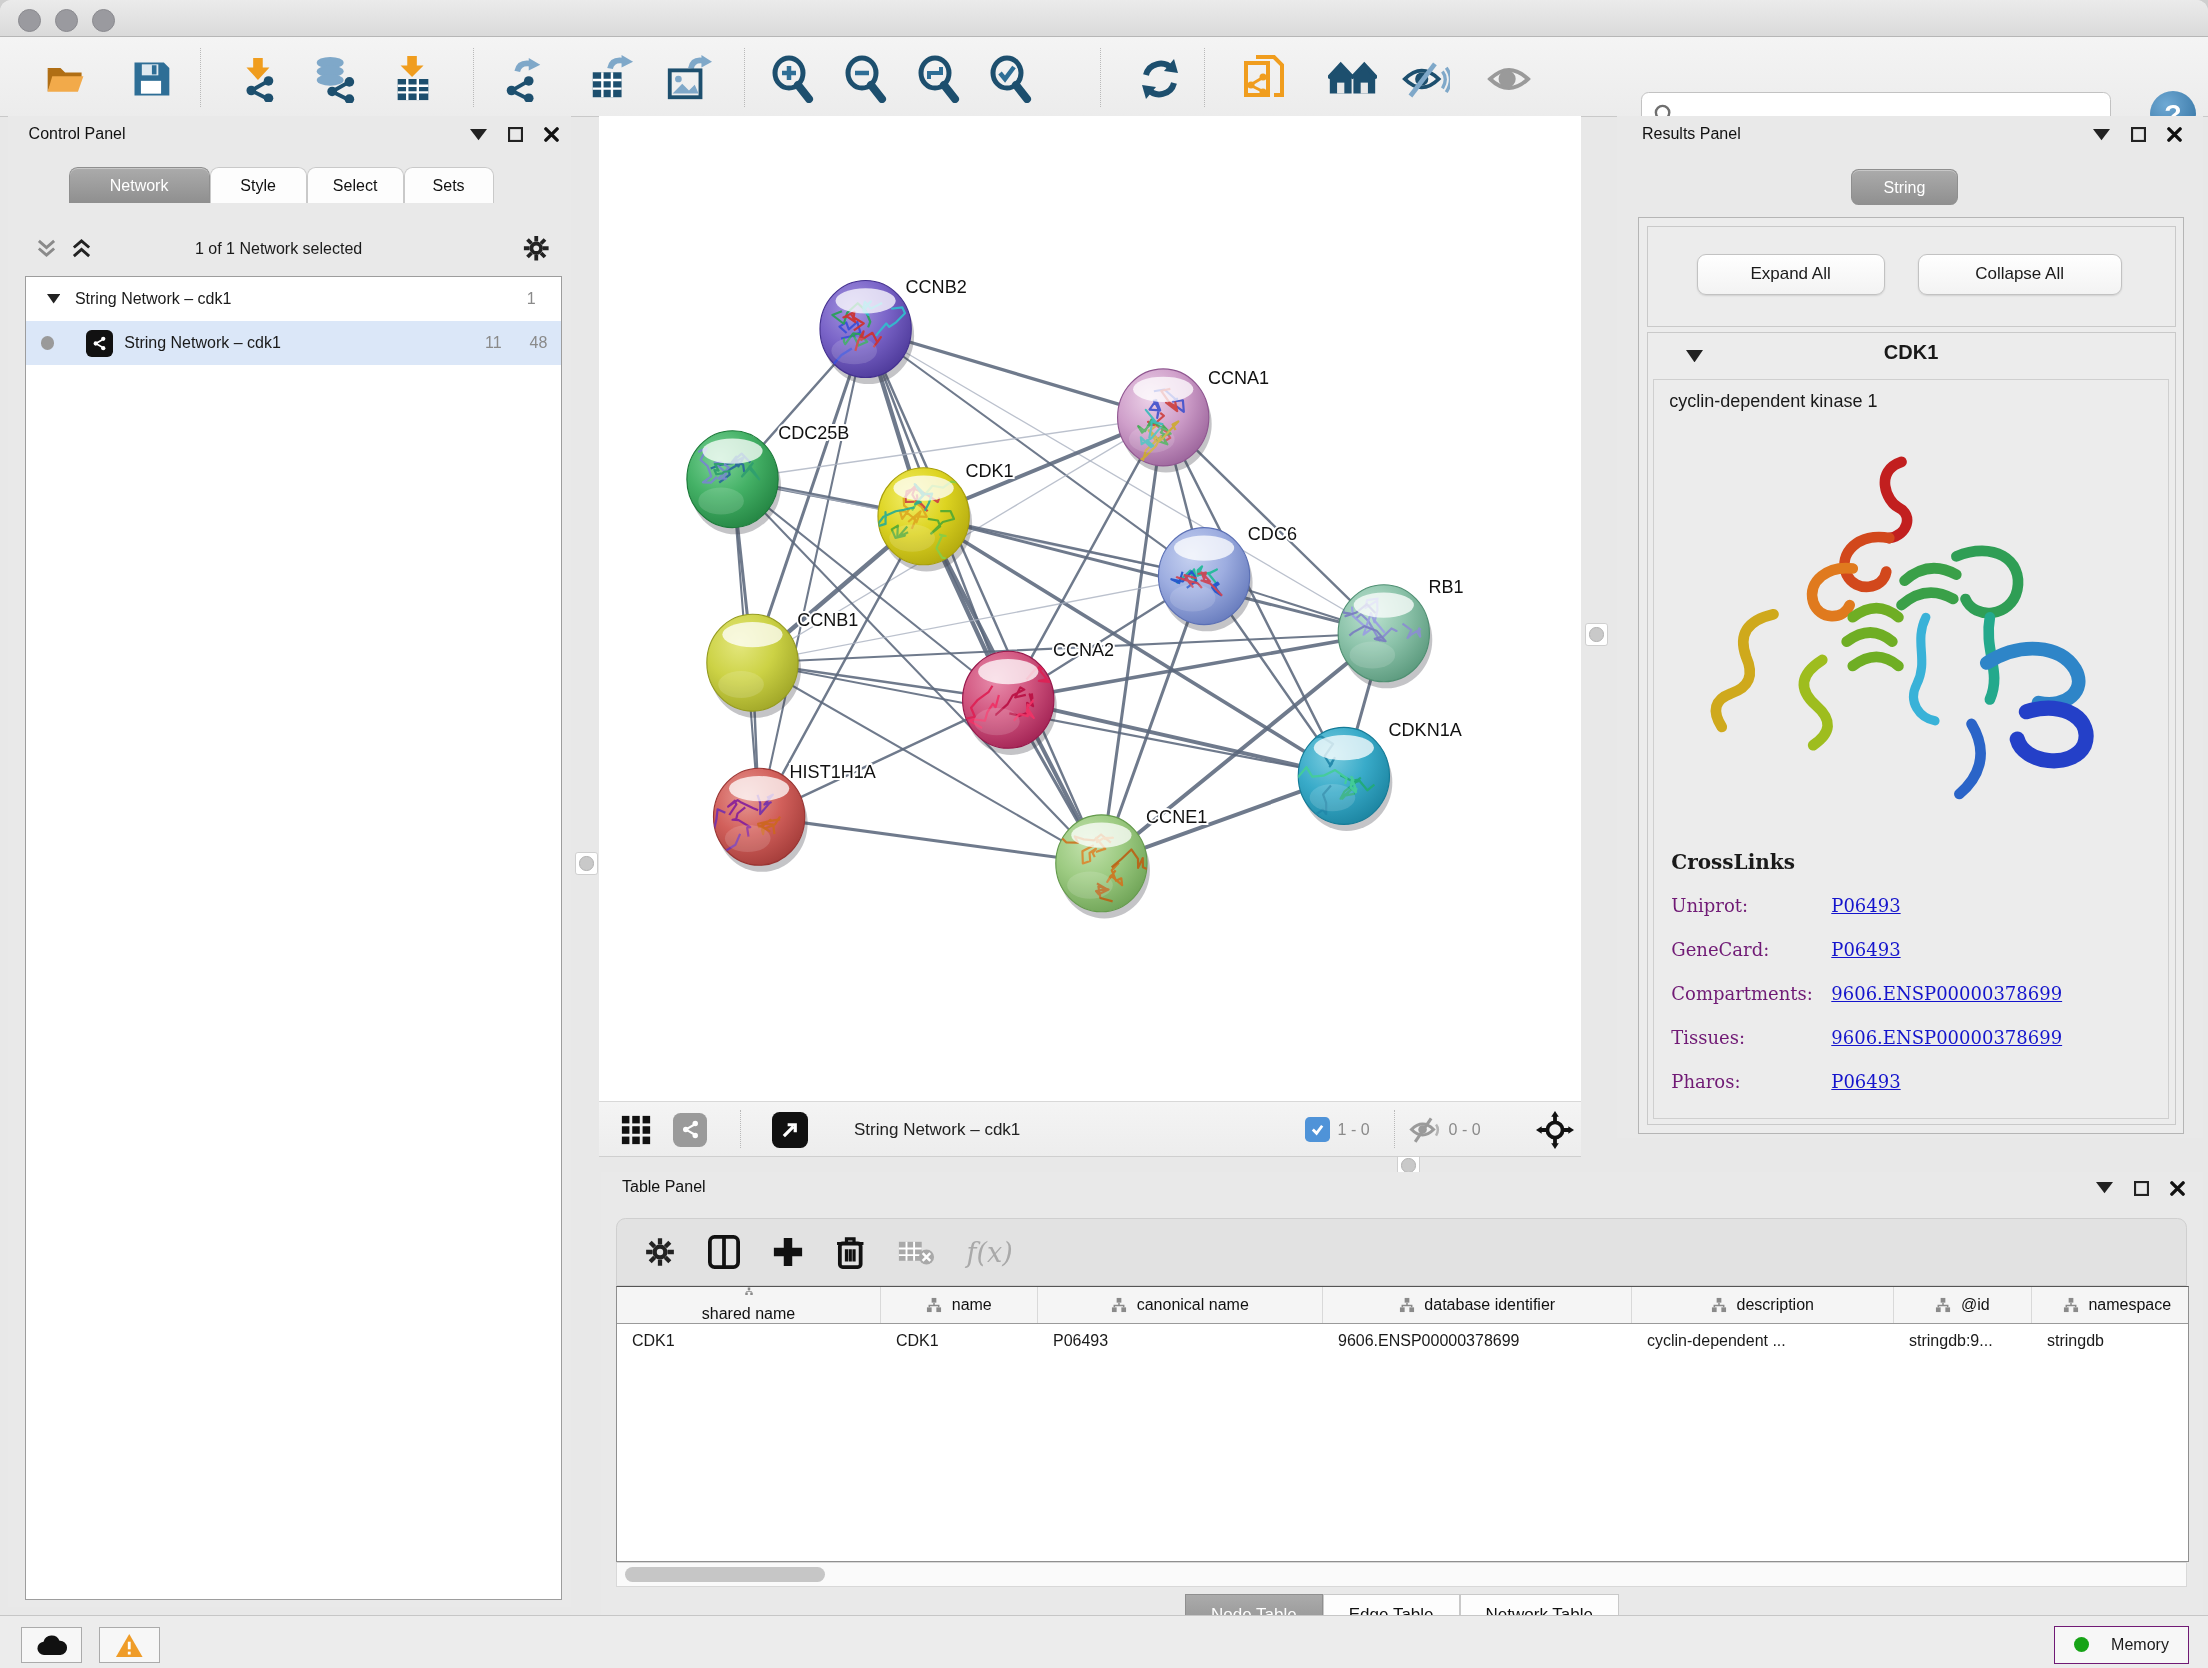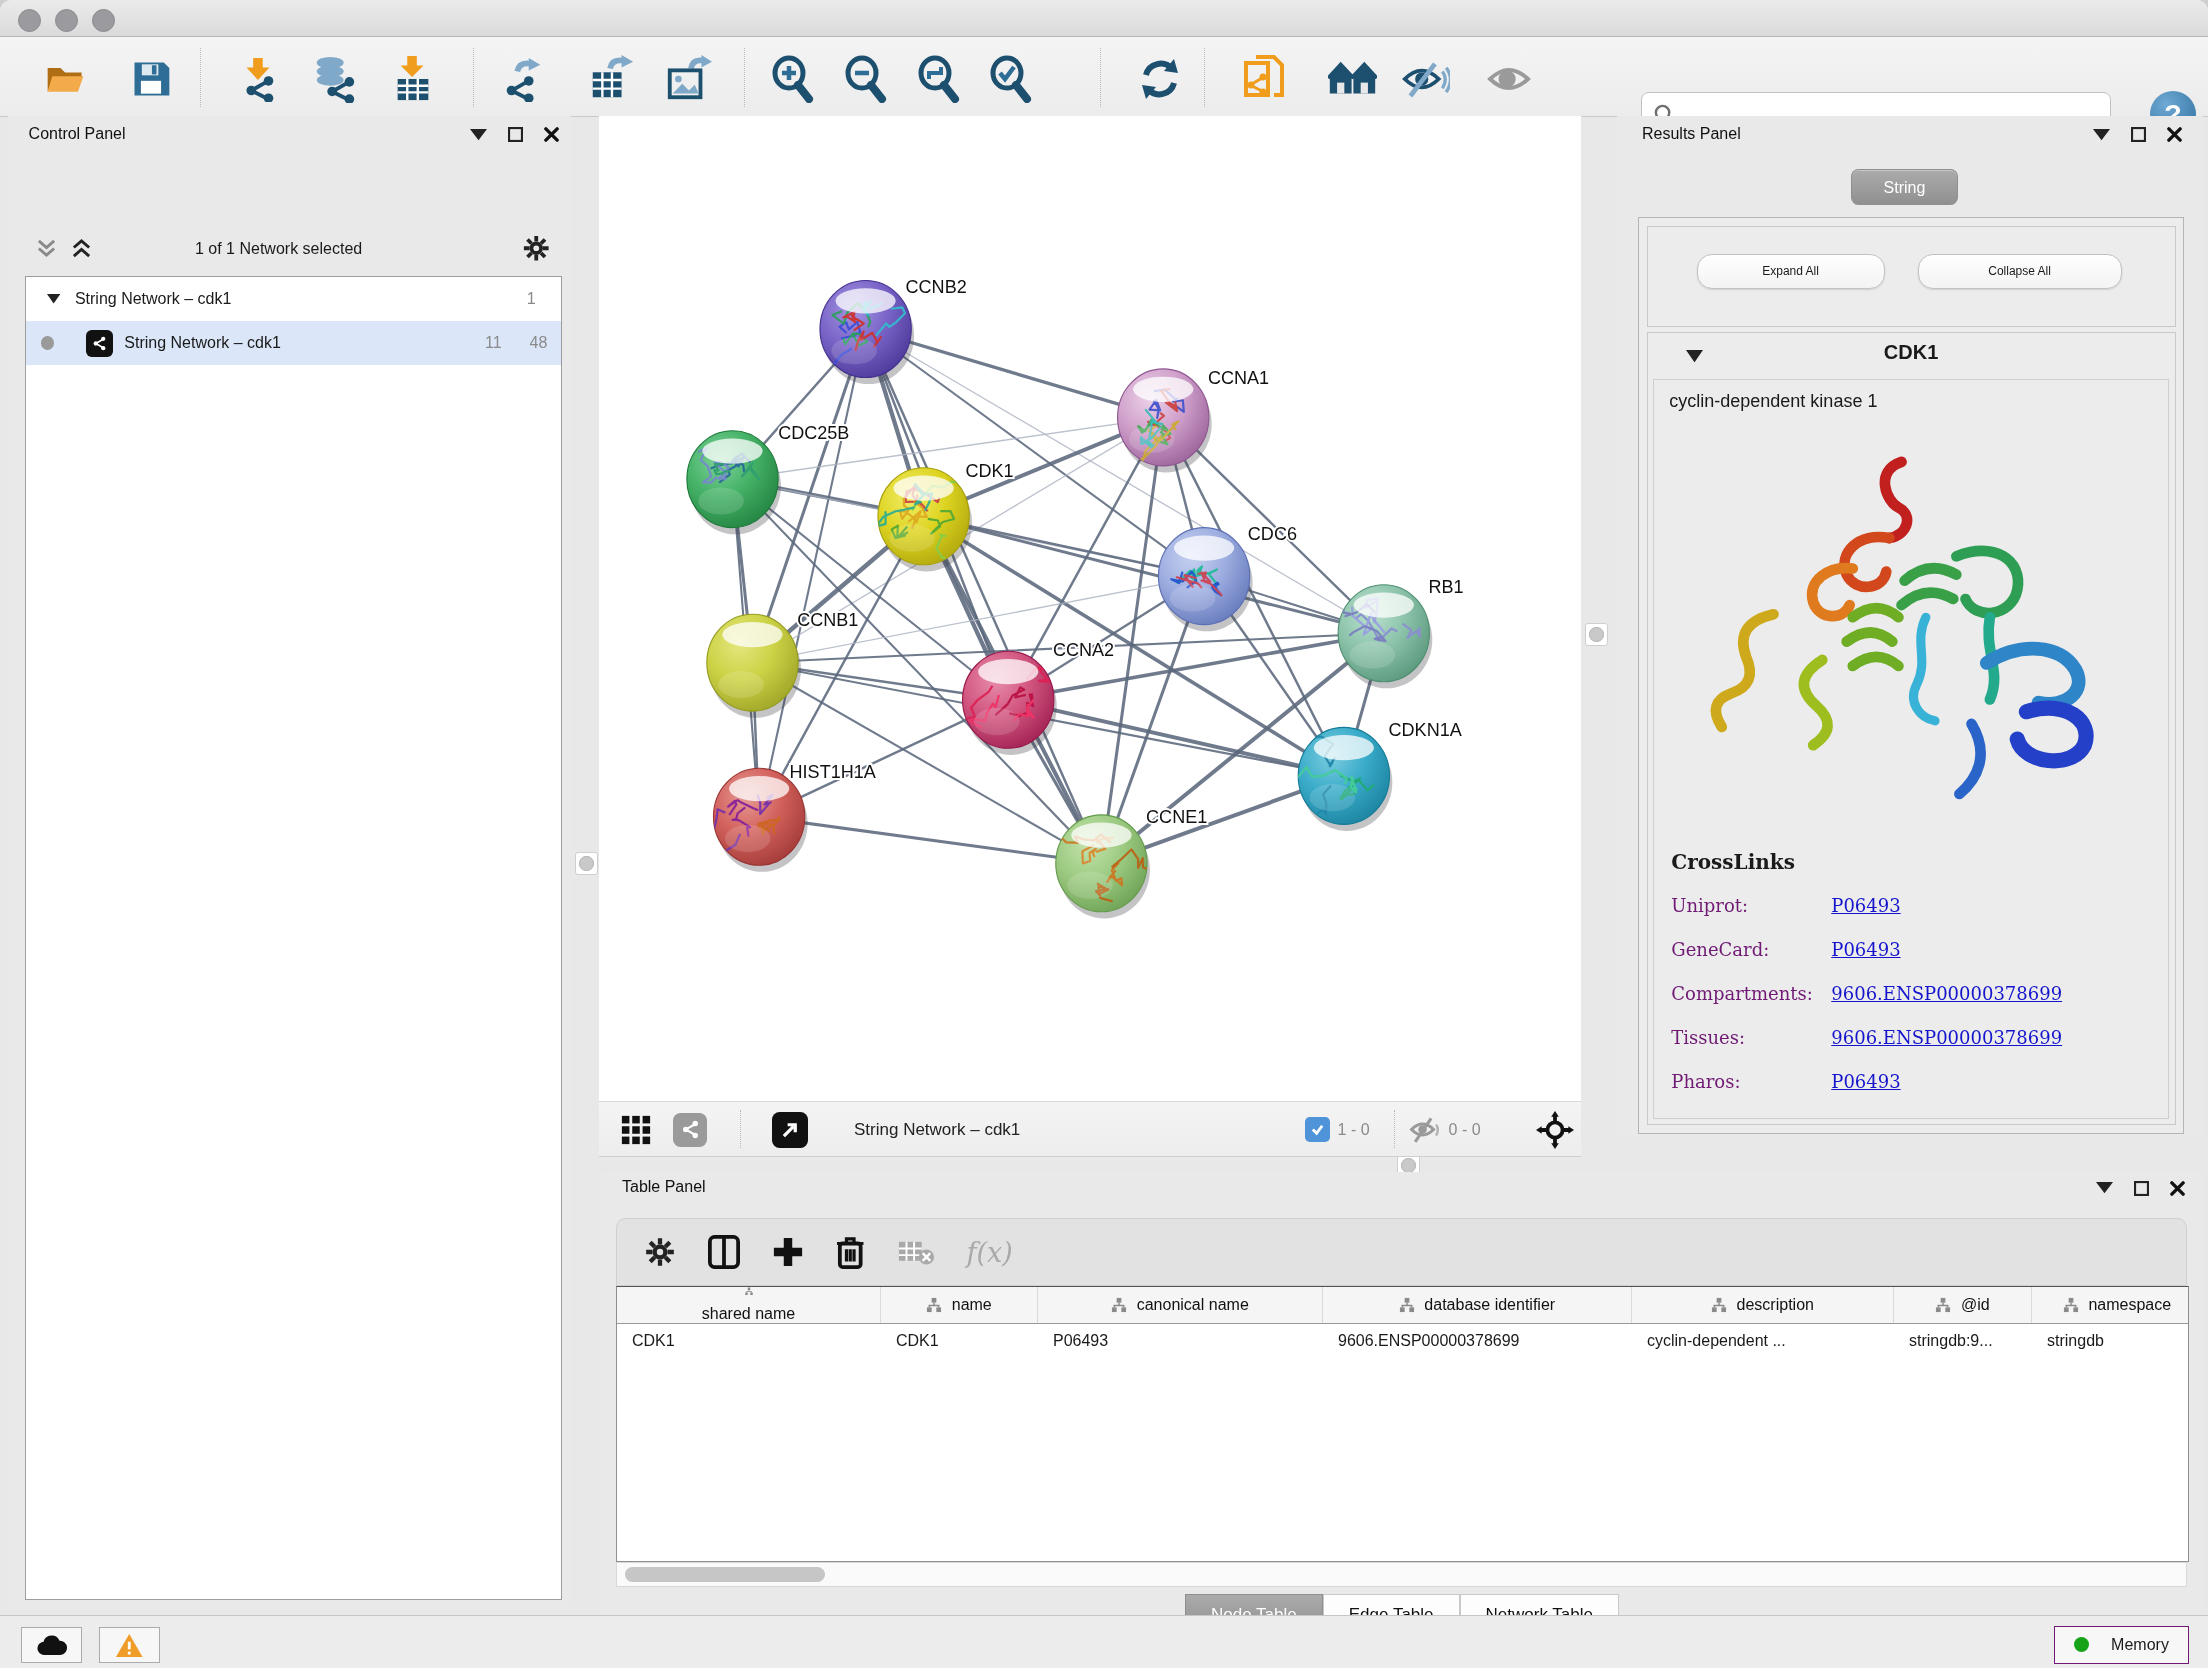--- a/index.html
+++ b/index.html
@@ -44,22 +44,22 @@
   .sharebadge{width:27px;height:27px;border-radius:5.7px;background:#111;display:flex;align-items:center;justify-content:center;}
   
   .canvas{left:599px;top:116px;width:982px;height:985px;background:#fff;}
   .netbar{left:599px;top:1101px;width:982px;height:54px;background:linear-gradient(#f4f4f4,#ededed);
       border-top:1px solid #d8d8d8;border-bottom:1px solid #cfcfcf;}
   .nb-item{position:absolute;top:9.5px;height:36px;display:flex;align-items:center;}
   .counterTxt{font-size:16px;color:#8a8a8a;margin-left:7.6px;}
   
   .rp{left:1617px;top:116px;width:586px;height:1022px;background:#e9e9e9;}
   .rp-box{position:absolute;left:21px;top:101px;width:544px;height:915px;border:1px solid #b5b5b5;background:#ececec;}
-  .rbtn{background:linear-gradient(#ffffff,#f3f3f3);border:1px solid #c2c2c2;border-radius:15px;
-      font-size:12px;padding:9.5px 0;text-align:center;box-shadow:0 1px 1.9px rgba(0,0,0,.12);}
+  .rbtn{background:linear-gradient(#ffffff,#f3f3f3);border:1px solid #c2c2c2;border-radius:9px;
+      font-size:17px;padding:9.5px 0;text-align:center;box-shadow:0 1px 1.9px rgba(0,0,0,.12);}
   .crosslinks{font-family:"DejaVu Serif","Liberation Serif",serif;}
   .cl-row{display:flex;font-size:18px;margin-bottom:23px;}
   .cl-label{width:160px;color:#701a75;}
   .cl-link{color:#1414cc;text-decoration:underline;}
   
   .tp{left:601px;top:1172px;width:1602px;height:443px;background:#e9e9e9;}
   .tp-toolbar{position:absolute;left:15px;top:46px;width:1571px;height:68px;background:#e2e2e2;
       border:1px solid #cfcfcf;border-radius:9.5px 9.5px 0 0;display:flex;align-items:center;gap:32px;padding-left:27px;box-sizing:border-box;}
   .tp-table{position:absolute;left:15px;top:114px;width:1571px;height:274px;background:#fff;
       border:1px solid #8f8f8f;border-top:1.9px solid #555;overflow:hidden;}
@@ -276,20 +276,23 @@
     <div class="pt-icons" style="left:462px;top:11.4px">
       <svg width="17" height="11.4" viewBox="0 0 18 12">
           <polygon points="0,0 18,0 9,12" fill="#222"></polygon>
         </svg>
       <svg width="15" height="15" viewBox="0 0 16 16">
           <rect x="1" y="1" width="14" height="14" fill="none" stroke="#222" stroke-width="2.5"></rect>
         </svg>
       <svg width="15" height="15" viewBox="0 0 16 16">
           <path d="M2 2 L14 14 M14 2 L2 14" stroke="#111" stroke-width="3.6" stroke-linecap="round"></path>
         </svg>
+    </div>
+    <div class="abs" style="left:61px;top:51px">
+      <span class="tab sel" style="width:139px">Network</span><span class="tab" style="width:95px">Style</span><span class="tab" style="width:95px">Select</span><span class="tab" style="width:88px">Sets</span>
     </div>
     <div class="abs" style="left:28.5px;top:122px">
       <svg width="21" height="21" viewBox="0 0 22 22">
         <path d="M3 3 l8 7 8 -7 M3 11 l8 7 8 -7" stroke="#8a8a8a" stroke-width="3" fill="none"></path>
         </svg>
     </div>
     <div class="abs" style="left:63px;top:122px">
       <svg width="21" height="21" viewBox="0 0 22 22">
         <path d="M3 10 l8 -7 8 7 M3 19 l8 -7 8 7" stroke="#222" stroke-width="3" fill="none"></path>
         </svg>

